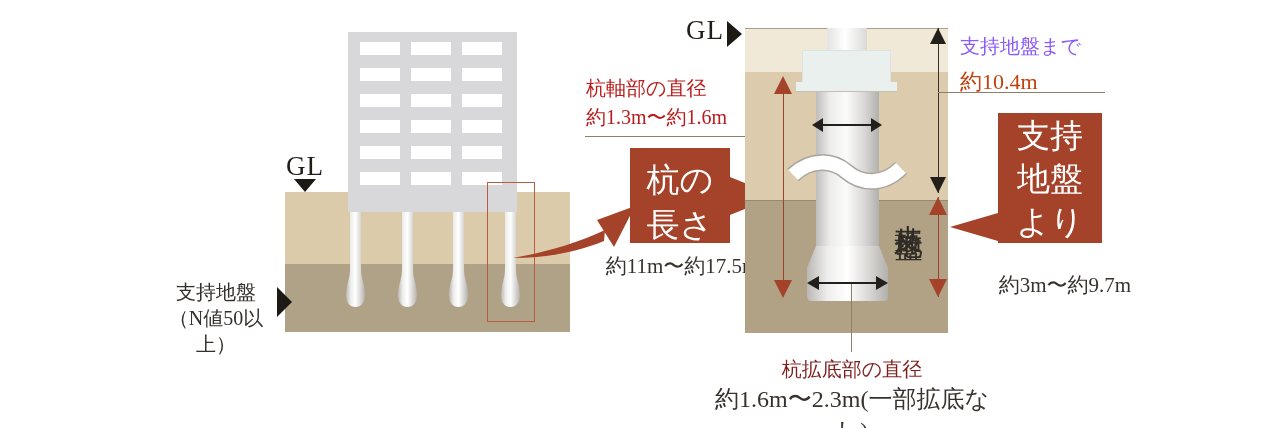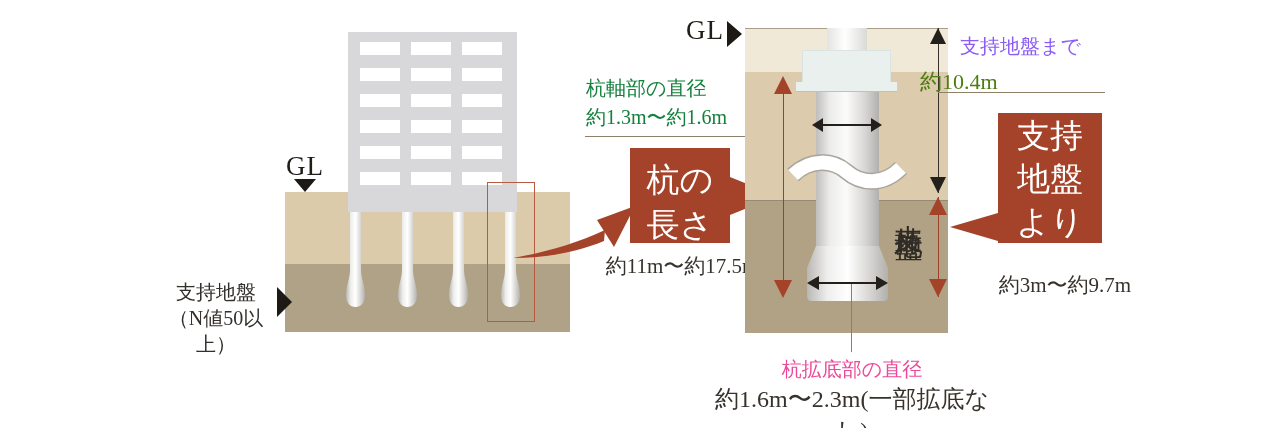--- a/index.html
+++ b/index.html
@@ -15,21 +15,21 @@
   .building{left:348px;top:32px;width:169px;height:180px;background:#d8d8da;}
   .windows{left:12px;top:10px;display:grid;grid-template-columns:repeat(3,40px);grid-template-rows:repeat(6,13px);column-gap:11px;row-gap:13px;}
   .windows i{background:#ffffff;display:block;}
   .red-outline{left:487px;top:182px;width:46px;height:138px;border:1px solid #b85b41;}
   .gl-left{left:286px;top:151px;font-size:27px;color:#211d19;letter-spacing:1px;}
   .gl-left-tri{left:294px;top:179px;width:0;height:0;border-left:11px solid transparent;border-right:11px solid transparent;border-top:13px solid #1d1a16;}
   .bearing-label-left{left:150px;top:279px;width:132px;font-size:20px;text-align:center;line-height:26px;color:#332f2b;}
   .bearing-tri-left{left:277px;top:287px;width:0;height:0;border-top:15px solid transparent;border-bottom:15px solid transparent;border-left:15px solid #1d1a16;}
   .note-left{left:198px;top:351px;font-size:22px;color:#3a352f;}
   
-  .shaft-dia-label{left:586px;top:74px;font-size:20px;line-height:29px;color:#15803d;}
+  .shaft-dia-label{left:586px;top:74px;font-size:20px;line-height:29px;color:#b91c1c;}
   .leader{background:#8e7f68;}
   .leader-shaft-h{left:585px;top:136px;width:262px;height:1px;}
   .leader-shaft-v{left:846px;top:126px;width:1px;height:11px;}
   .red-box{background:#a5432a;color:#ffffff;text-align:center;}
   .pile-length-box{left:630px;top:148px;width:100px;height:95px;font-size:33px;line-height:45px;padding-top:10px;box-sizing:border-box;}
   .pile-length-pointer{left:730px;top:177px;width:0;height:0;border-top:19px solid transparent;border-bottom:19px solid transparent;border-left:47px solid #a5432a;}
   .pile-length-value{left:596px;top:252px;width:172px;text-align:center;font-size:21px;color:#37322c;}
   
   .soil-top-right{left:745px;top:28px;width:203px;height:44px;background:#f1e9d8;border-top:1px solid #a99e8a;box-sizing:border-box;}
   .soil-mid-right{left:745px;top:72px;width:203px;height:128px;background:#dccbac;}
@@ -53,26 +53,26 @@
   .darrow-line1{left:821px;top:124px;width:52px;height:2px;background:#231f1a;}
   .darrow-l1{left:812px;top:118px;width:0;height:0;border-top:7px solid transparent;border-bottom:7px solid transparent;border-right:11px solid #231f1a;}
   .darrow-r1{left:871px;top:118px;width:0;height:0;border-top:7px solid transparent;border-bottom:7px solid transparent;border-left:11px solid #231f1a;}
   .darrow-line2{left:818px;top:282px;width:59px;height:2px;background:#231f1a;}
   .darrow-l2{left:807px;top:276px;width:0;height:0;border-top:7px solid transparent;border-bottom:7px solid transparent;border-right:12px solid #231f1a;}
   .darrow-r2{left:876px;top:276px;width:0;height:0;border-top:7px solid transparent;border-bottom:7px solid transparent;border-left:12px solid #231f1a;}
   .leader-104{left:938px;top:92px;width:167px;height:1px;}
   .leader-base{left:851px;top:284px;width:1px;height:68px;}
   
   .to-bearing-label{left:960px;top:33px;font-size:20px;color:#8b5cf6;}
-  .to-bearing-value{left:920px;top:67px;font-size:22px;color:#4d7c0f;}
+  .to-bearing-value{left:960px;top:67px;font-size:22px;color:#c2410c;}
   .bearing-box{left:998px;top:113px;width:104px;height:130px;font-size:33px;line-height:43px;padding-top:2px;box-sizing:border-box;}
   .bearing-box-pointer{left:950px;top:213px;width:0;height:0;border-top:14px solid transparent;border-bottom:14px solid transparent;border-right:48px solid #a5432a;}
   .bearing-range-value{left:985px;top:252px;width:160px;text-align:center;font-size:21px;color:#37322c;margin-top:19px;}
   .soil-vertical-label{left:893px;top:202px;height:135px;writing-mode:vertical-rl;text-orientation:upright;font-size:28px;letter-spacing:3px;color:#2f2b26;line-height:30px;}
-  .base-dia-label{left:752px;top:356px;width:200px;text-align:center;font-size:20px;color:#ec4899;}
+  .base-dia-label{left:752px;top:356px;width:200px;text-align:center;font-size:20px;color:#7f1d1d;}
   .base-dia-value{left:702px;top:383px;width:300px;text-align:center;font-size:24px;color:#37322c;}
   svg{display:block;}
 </style>
 </head>
 <body>
 
 <div id="canvas">
 
   <svg class="abs" width="0" height="0">
     <defs>

